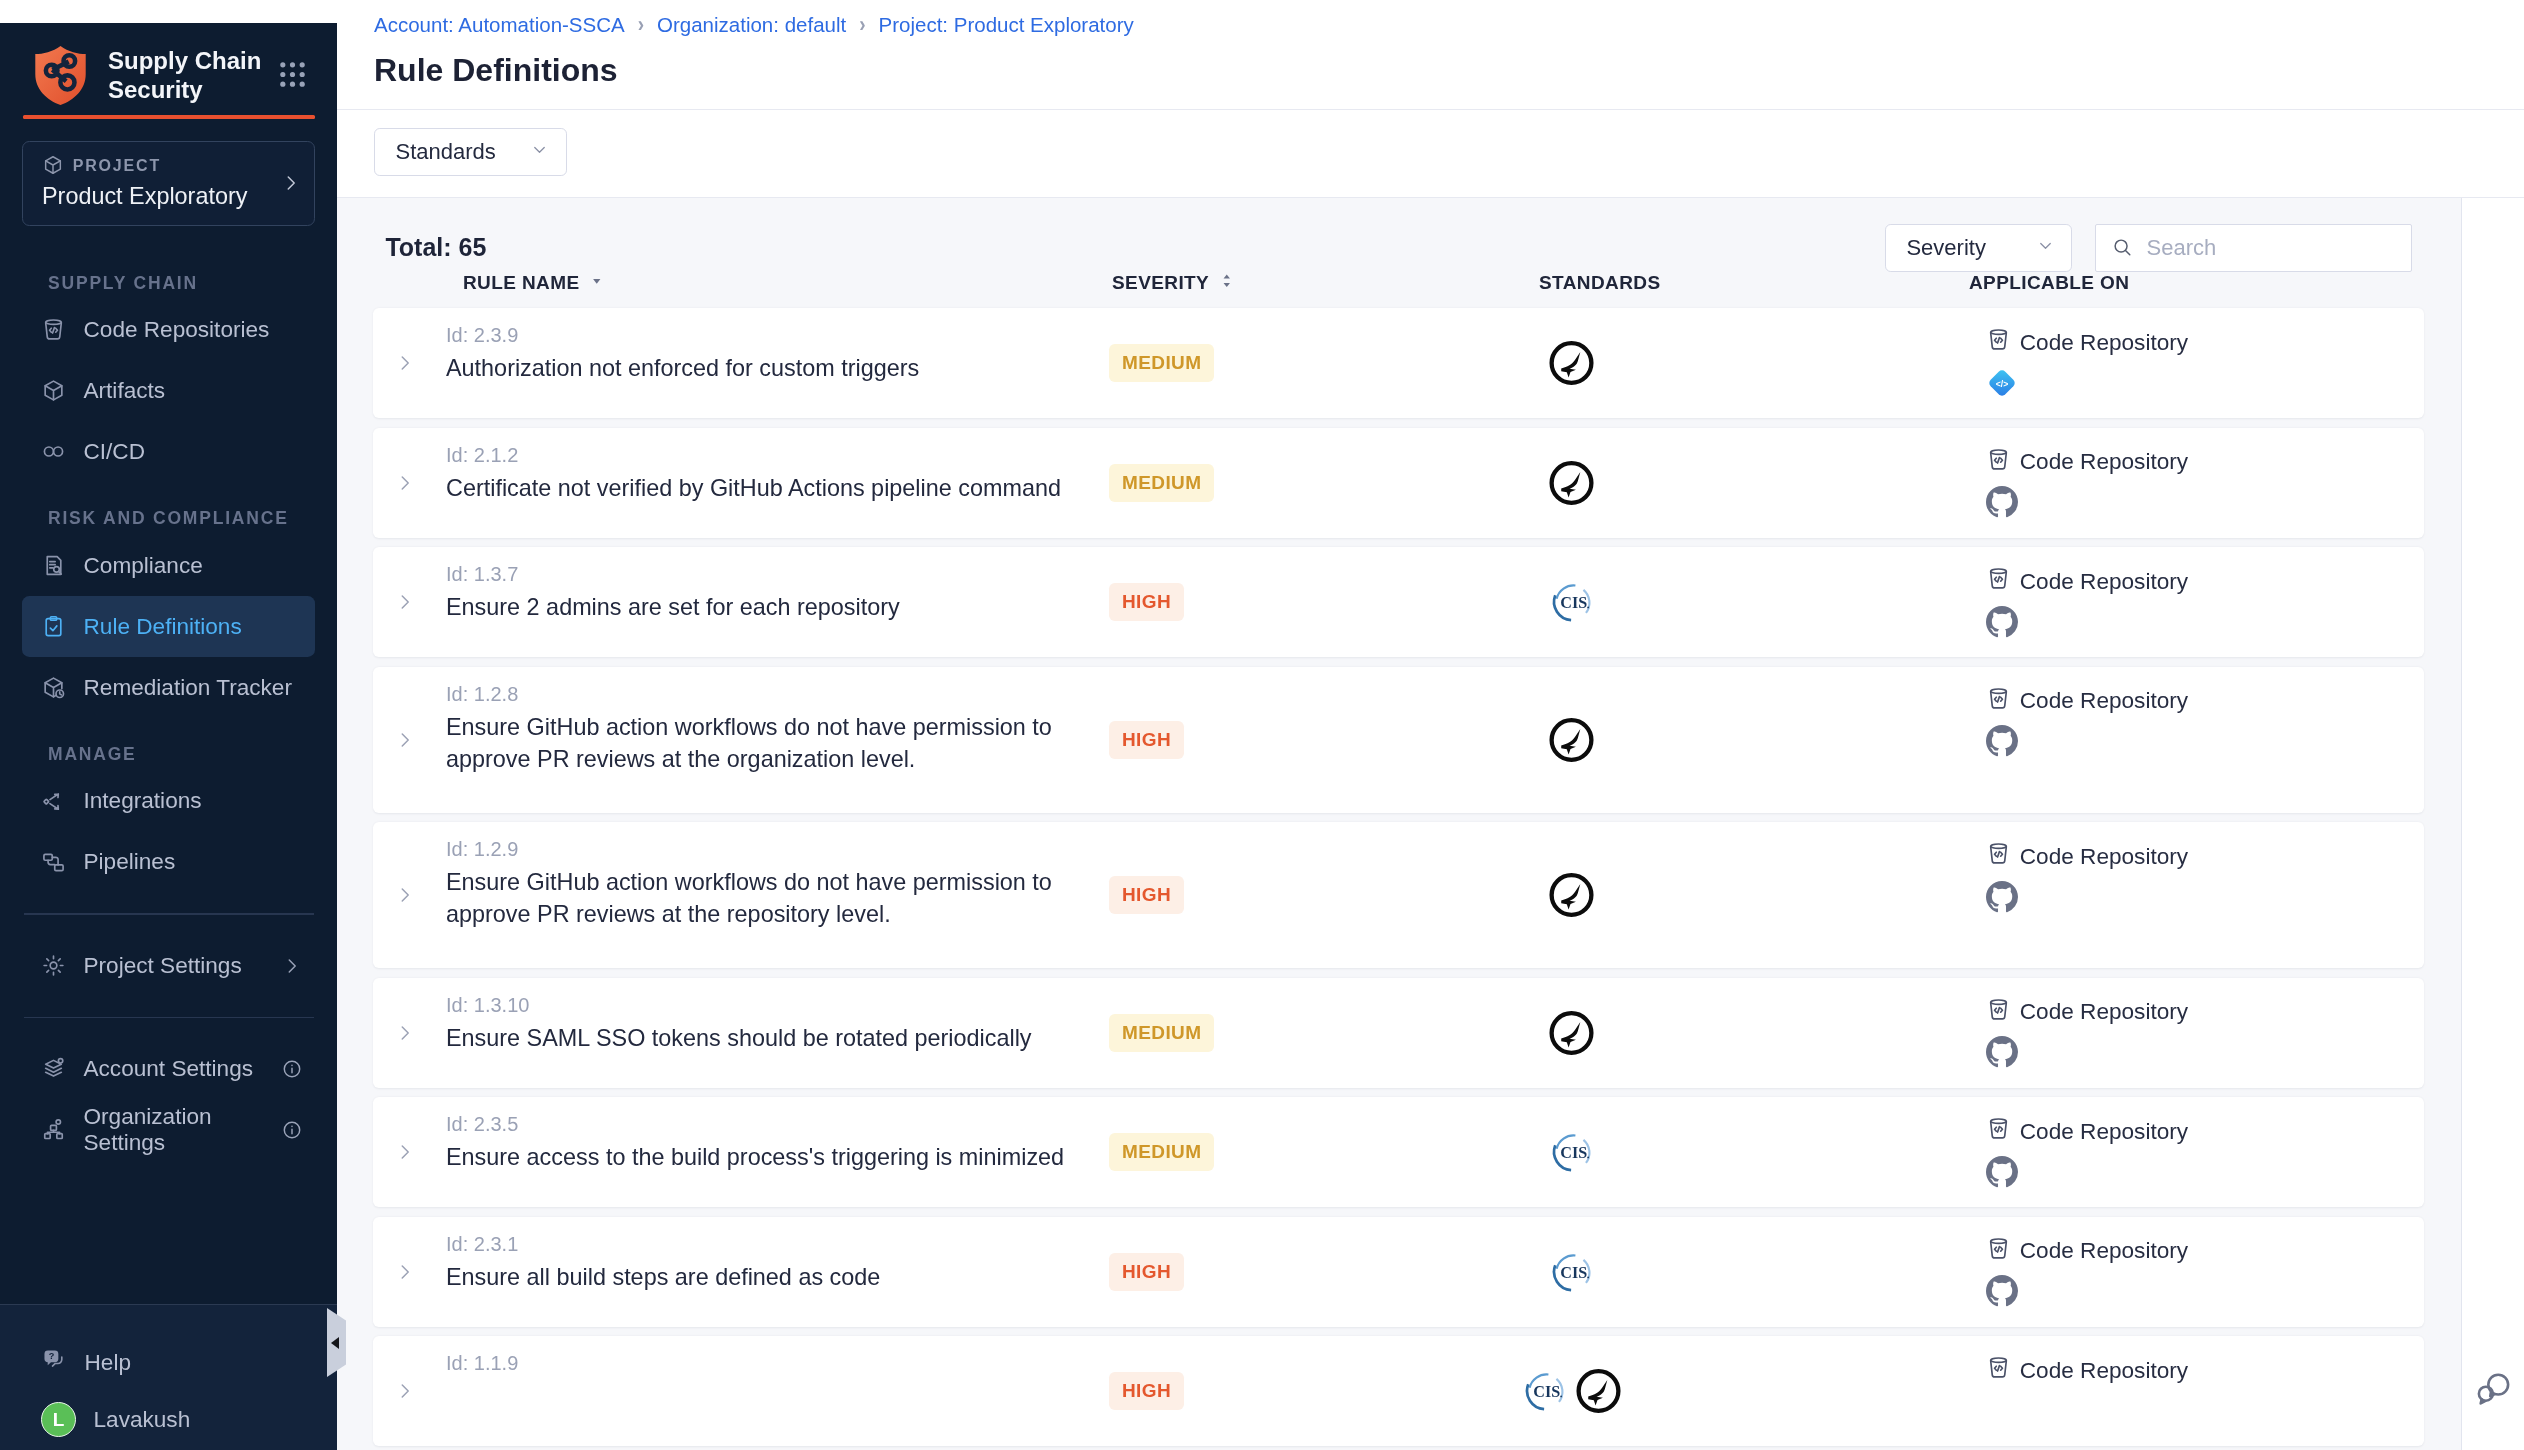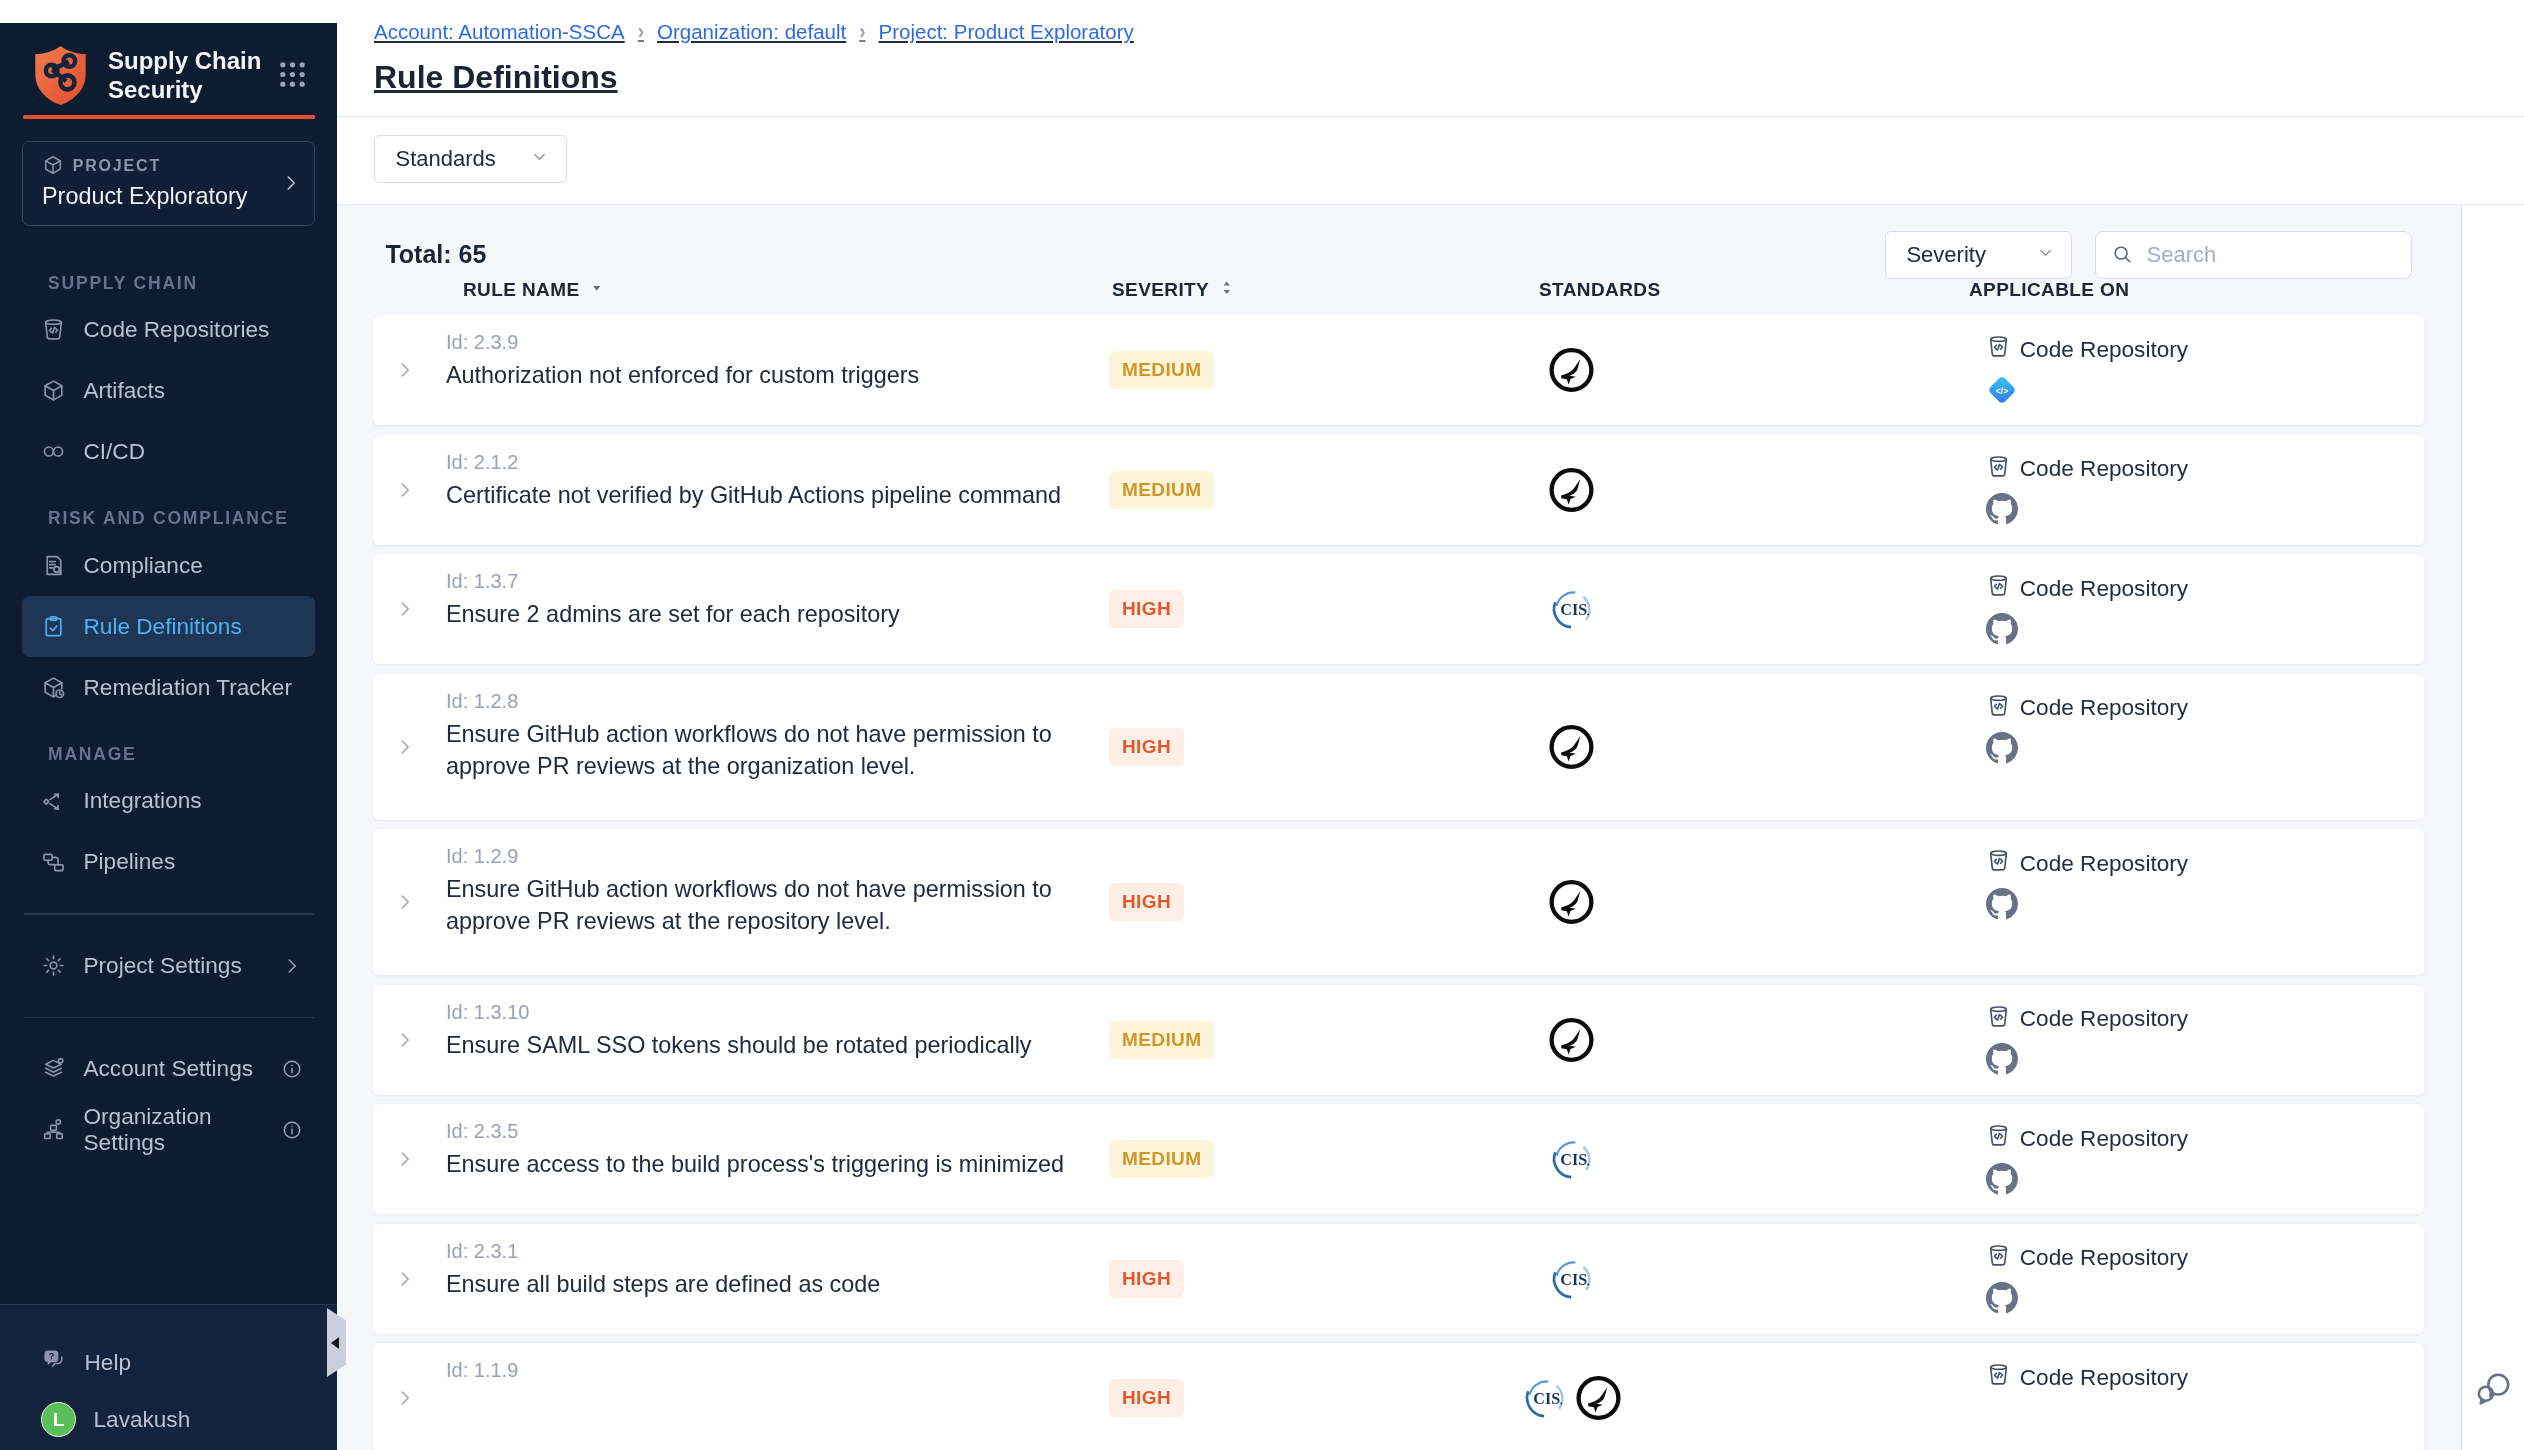--- a/index.html
+++ b/index.html
@@ -65,21 +65,21 @@
 
   #collapse-handle {
     position:absolute; left:327px; top:1308px; width:19px; height:69px;
     background:#c9cfdc; clip-path:polygon(0 0,100% 18%,100% 82%,0 100%);
     display:flex; align-items:center; justify-content:center; cursor:pointer; z-index:6;
   }
   #collapse-handle .tri { width:0; height:0; border-top:6.6px solid transparent; border-bottom:6.6px solid transparent; border-right:8px solid #15161a; margin-right:2.9px; }
 
   
   #main { flex:1; display:flex; flex-direction:column; min-width:0; }
-  .page-head { background:#fff; padding:20px 0 0 37px; border-bottom:0.7px solid #e7e9f1;text-decoration:underline; }
+  .page-head { background:#fff; padding:13px 0 0 37px; border-bottom:0.7px solid #e7e9f1; }
   .breadcrumb { display:flex; align-items:center; gap:13px; font-size:20.5px; color:var(--link-blue,#2e6be2); }
   .crumb { cursor:pointer; }
   .crumb-sep { color:#99a0b4; font-size:19px; font-weight:700; transform:scaleY(1.2); }
   .page-title { font-size:32px; font-weight:700; color:#1d2235; margin-top:14.6px; padding-bottom:20.5px; }
 
   .filter-bar { background:#fff; padding:17.5px 0 0 37px; height:88px; border-bottom:0.7px solid #e7e9f1; }
   .standards-btn {
     display:inline-flex; align-items:center; height:48px; padding:0 17.5px 0 20.5px;
     border:1.1px solid #d8dbe8; border-radius:5.8px; background:#fff;
     font-size:22px; color:#242a3f; cursor:pointer; gap:34px;
@@ -91,21 +91,21 @@
 
   .toolbar { display:flex; align-items:center; width:2051px; }
   .total { font-size:25px; font-weight:700; color:#1e2438; margin-left:12.4px; }
   .toolbar-right { margin-left:auto; display:flex; gap:23.4px; margin-right:11.7px; }
   .select-box {
     width:187px; height:48px; background:#fff; border:1.1px solid #d8dbe8; border-radius:5.8px;
     display:flex; align-items:center; justify-content:space-between; padding:0 16px 0 20.5px;
     font-size:22px; color:#242a3f; cursor:pointer;
   }
   .search-box {
-    width:317px; height:48px; background:#fff; border:1.1px solid #d8dbe8; border-radius:8px;
+    width:317px; height:48px; background:#fff; border:1.1px solid #d8dbe8; border-radius:2px;
     display:flex; align-items:center; gap:11.7px; padding:0 14.6px;
   }
   .search-box .ic svg { width:22px; height:22px; color:#555c6e; }
   .search-box input { border:none; outline:none; font-size:22px; color:#242a3f; width:100%; background:transparent; font-family:inherit; }
   .search-box input::placeholder { color:#a7adc0; }
 
   .thead { position:relative; height:23.4px; width:2051px; font-size:19px; font-weight:700; color:#20263a; letter-spacing:0.4px; }
   .th { position:absolute; top:0; display:flex; align-items:center; gap:8.8px; cursor:pointer; }
   .th .ic svg { width:17.5px; height:17.5px; color:#6b7288; }
   .th-rule { left:90px; } .th-sev { left:739px; } .th-std { left:1166px; } .th-app { left:1596px; }

